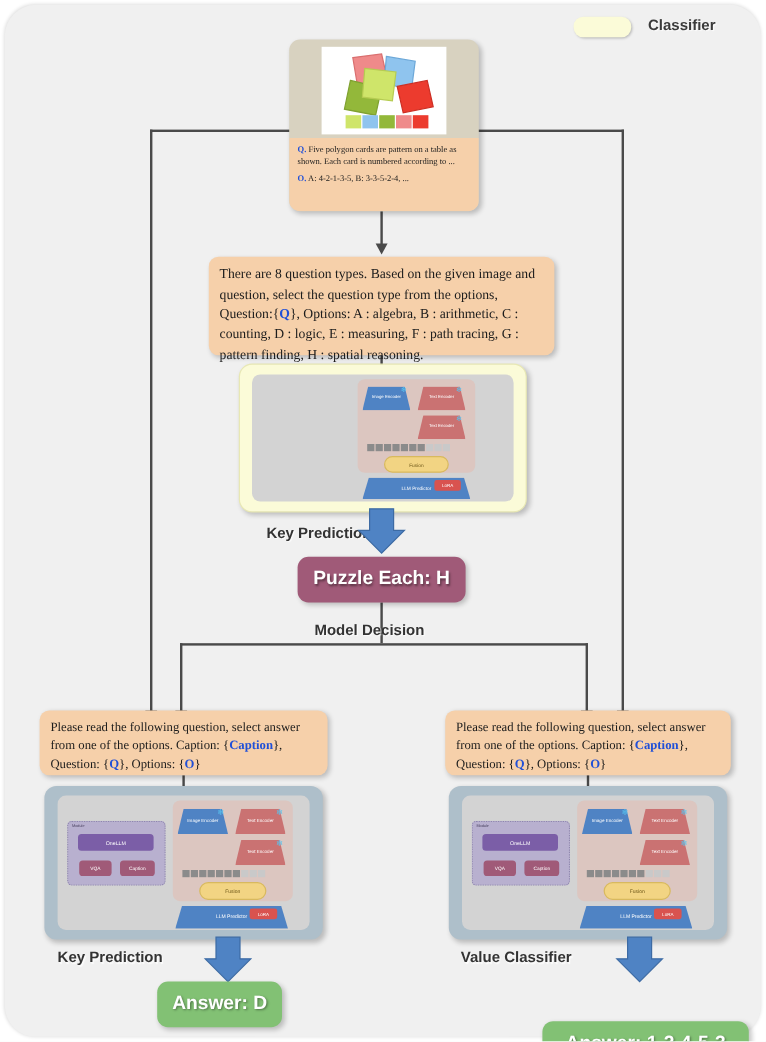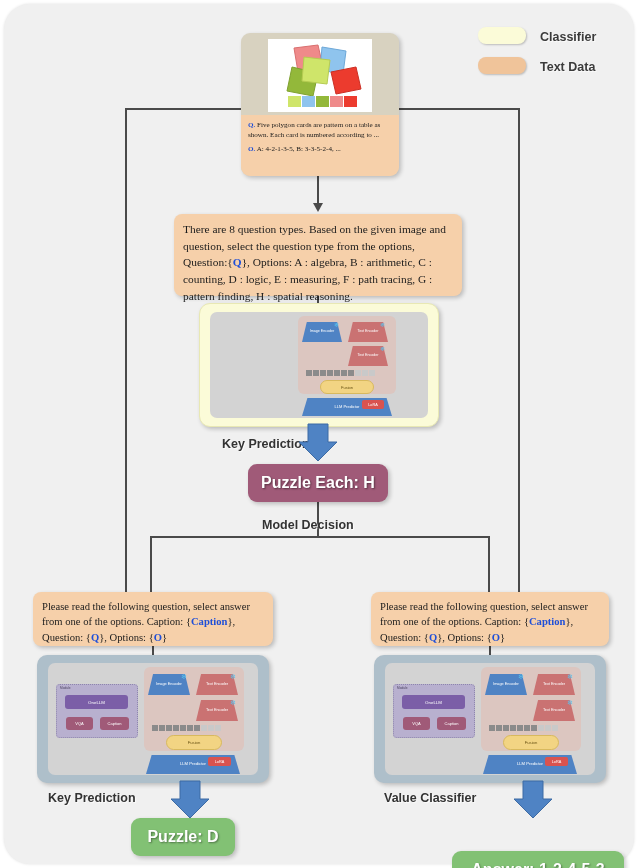--- a/index.html
+++ b/index.html
@@ -3,21 +3,21 @@
 <meta charset="utf-8">
 <style>
   html,body{margin:0;padding:0;background:#ffffff;}
   body{font-family:"Liberation Sans",sans-serif;}
   #canvas{position:relative;width:638px;height:868px;overflow:hidden;background:#ffffff;}
   .frame{position:absolute;left:4px;top:4px;width:630px;height:860px;background:#f0f0f0;
          border-radius:26px;box-shadow:0 0 3px rgba(0,0,0,.13);}
 
   
   .legend{position:absolute;left:478px;top:14px;width:150px;}
-  .legend-row{display:flex;align-items:flex-end;height:30px;}
+  .legend-row{display:flex;align-items:flex-start;height:30px;}
   .swatch{width:48px;height:17px;border-radius:8px;box-shadow:1px 1px 2px rgba(0,0,0,.22);}
   .legend-label{margin-left:14px;font-size:12.5px;font-weight:bold;color:#3b3b3b;
                 text-shadow:1px 1px 1px rgba(255,255,255,.8);}
 
   
   .shadow{box-shadow:2px 2px 4px rgba(0,0,0,.22);}
   .textbox{position:absolute;background:#f6d0aa;border-radius:8px;
            font-family:"Liberation Serif",serif;font-size:11.4px;line-height:1.46;
            color:#1c1c1c;padding:7px 9px;box-sizing:border-box;}
   .hl{color:#1f4fd8;font-weight:bold;}
@@ -83,24 +83,20 @@
 <body>
 
 <div id="canvas">
   <div class="frame"></div>
 
   <div class="legend">
     <div class="legend-row">
       <div class="swatch" style="background:#fbfbd8;"></div>
       <div class="legend-label">Classifier</div>
     </div>
-    <div class="legend-row">
-      <div class="swatch" style="background:#f0c49a;"></div>
-      <div class="legend-label">Text Data</div>
-    </div>
   </div>
 
   <div class="ln" style="left:125px;top:108px;width:118px;height:2px;"></div>
   <div class="ln" style="left:125px;top:108px;width:2px;height:487px;"></div>
   <div class="arrowhead" style="left:121px;top:592px;"></div>
 
   <div class="ln" style="left:397px;top:108px;width:123px;height:2px;"></div>
   <div class="ln" style="left:518px;top:108px;width:2px;height:487px;"></div>
   <div class="arrowhead" style="left:514px;top:592px;"></div>
 
@@ -260,21 +256,21 @@
   </div>
 
   <div class="caption" style="left:48px;top:791px;">Key Prediction</div>
 
   <div class="bigarrow" style="left:170px;top:781px;">
     <svg width="40" height="38" viewBox="0 0 40 38">
       <polygon points="10,0 30,0 30,18 39,18 20,37 1,18 10,18" fill="#4f83c4" stroke="#3d6ba4" stroke-width="1"></polygon>
     </svg>
   </div>
 
-  <div class="answer shadow" style="left:131px;top:818px;width:104px;">Puzzle: D</div>
+  <div class="answer shadow" style="left:131px;top:818px;width:104px;">Answer: D</div>
 
   <div class="textbox shadow" style="left:371px;top:592px;width:238px;height:54px;font-size:10.6px;">
     <span>Please read the following question, select answer from one of the options. Caption: {</span><span class="hl">Caption</span><span>}, Question: {</span><span class="hl">Q</span><span>}, Options: {</span><span class="hl">O</span><span>}</span>
   </div>
 
   <div class="modelbox shadow" style="left:374px;top:655px;width:232px;height:128px;">
     <div class="inner" style="left:11px;top:8px;width:210px;height:112px;">
       <div class="purplegrp" style="left:8px;top:21px;width:80px;height:52px;">
         <div style="position:absolute;left:3px;top:1px;font-size:3.2px;color:#4b4361;">Module</div>
         <div class="purplebar" style="left:8px;top:10px;width:63px;height:14px;font-size:4.4px;">

